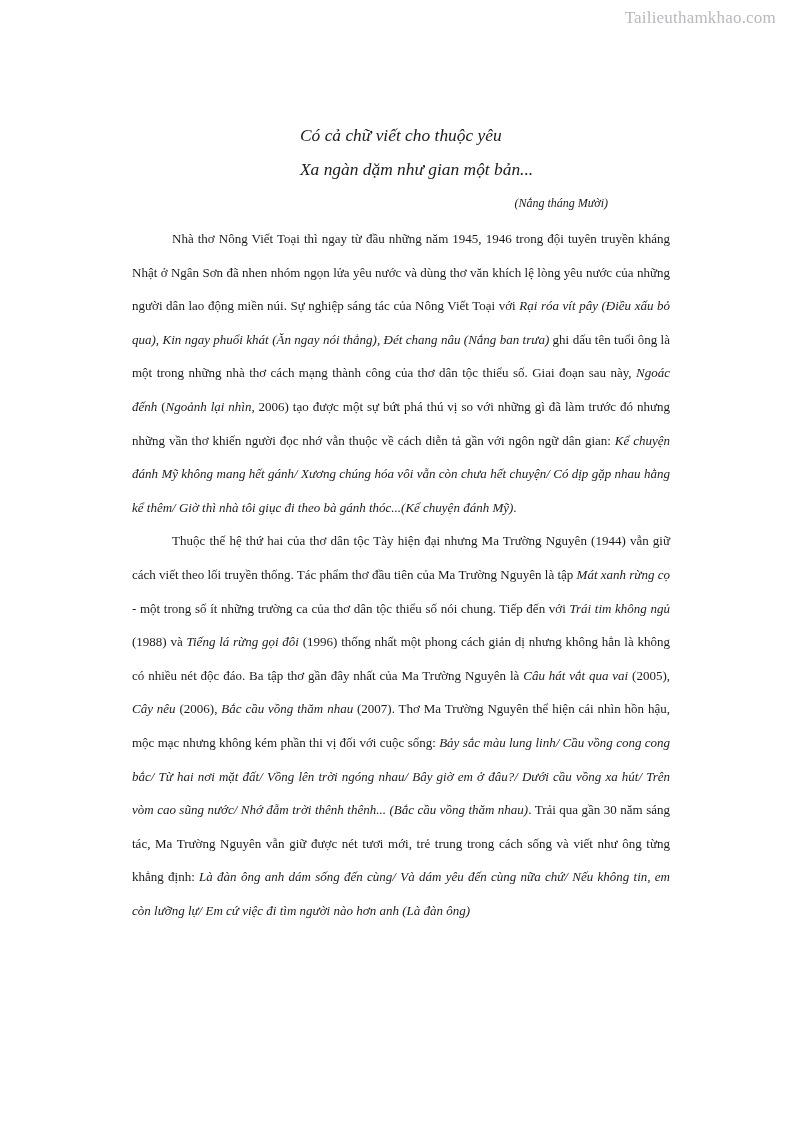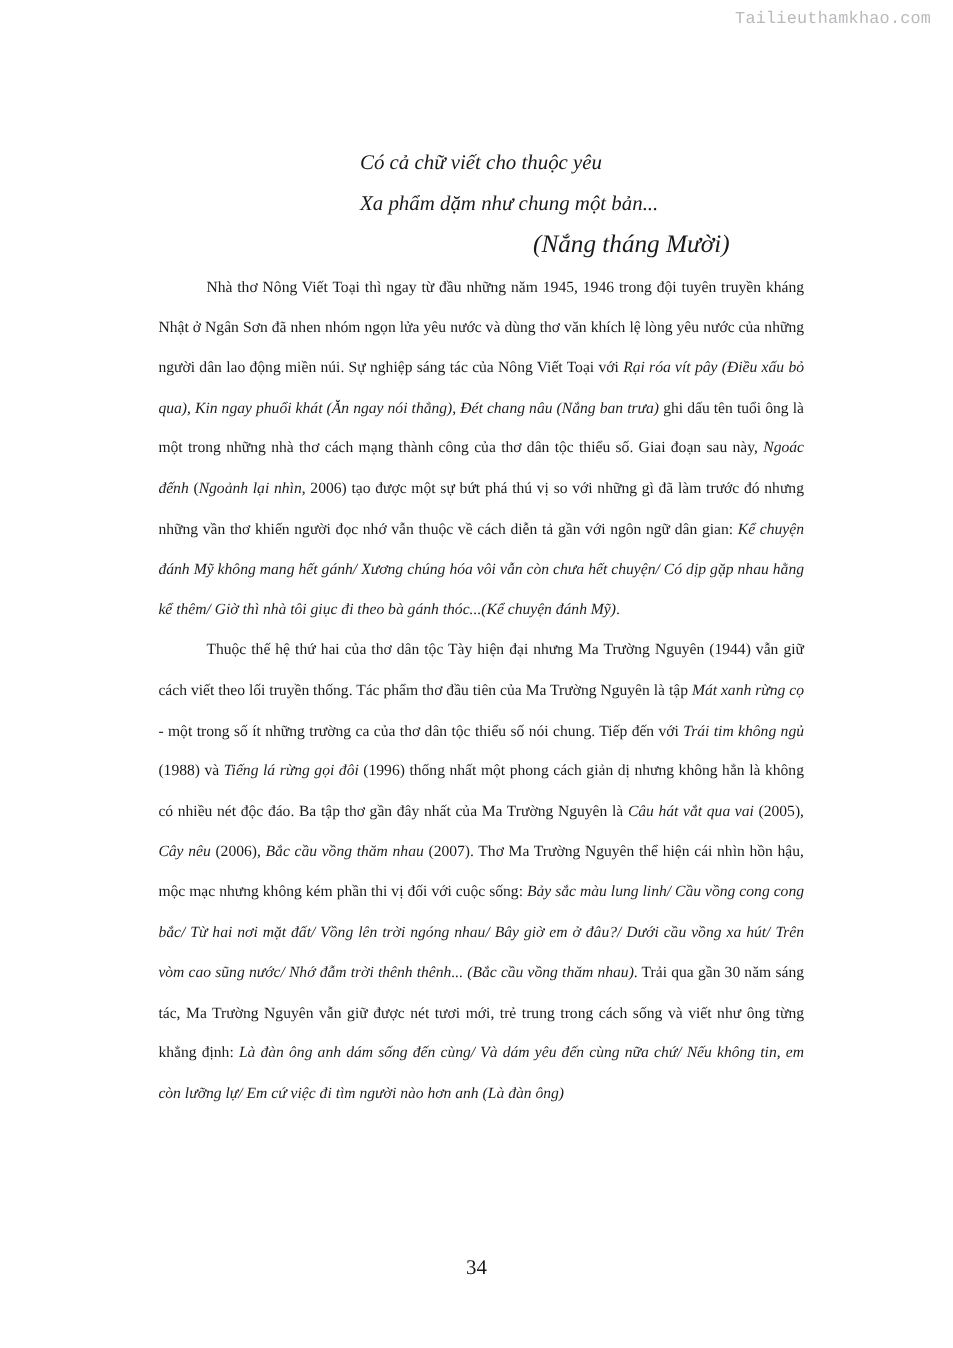--- a/index.html
+++ b/index.html
@@ -14,22 +14,22 @@
     background: #ffffff;
     margin: 0 auto;
     overflow: hidden;
     font-family: "Liberation Serif", "DejaVu Serif", serif;
     color: #1a1a1a;
   }
   .watermark {
     position: absolute;
     top: 8px;
     right: 18px;
-    font-family: Liberation Mono, monospace;
-    font-size: 14px;
+    font-family: Liberation Serif, serif;
+    font-size: 17px;
     color: #b9b9bd;
     letter-spacing: 0.2px;
     user-select: none;
     white-space: nowrap;
   }
   .content {
     position: absolute;
     left: 132px;
     top: 118px;
     width: 538px;
@@ -39,21 +39,21 @@
   }
   .epi-line {
     font-style: italic;
     font-size: 17.4px;
     line-height: 34px;
     margin-left: 168px;
     white-space: nowrap;
   }
   .epi-source {
     font-style: italic;
-    font-size: 21px;
+    font-size: 12px;
     line-height: 34px;
     text-align: right;
     padding-right: 62px;
   }
   p.body {
     margin: 0;
     font-size: 13px;
     line-height: 33.6px;
     text-align: justify;
     text-justify: inter-word;
@@ -79,25 +79,24 @@
 <body>
 
 <div class="page">
 
   <div class="watermark">Tailieuthamkhao.com</div>
 
   <div class="content">
 
     <div class="epigraph">
       <div class="epi-line">Có cả chữ viết cho thuộc yêu</div>
-      <div class="epi-line">Xa phẩm dặm như chung một bản...</div>
+      <div class="epi-line">Xa ngàn dặm như gian một bản...</div>
       <div class="epi-source">(Nắng tháng Mười)</div>
     </div>
 
     <p class="body"><span>Nhà thơ Nông Viết Toại thì ngay từ đầu những năm 1945, 1946 trong đội tuyên truyền kháng Nhật ở Ngân Sơn đã nhen nhóm ngọn lửa yêu nước và dùng thơ văn khích lệ lòng yêu nước của những người dân lao động miền núi. Sự nghiệp sáng tác của Nông Viết Toại với </span><span class="it">Rại róa vít pây (Điều xấu bỏ qua), Kin ngay phuổi khát (Ăn ngay nói thẳng), Đét chang nâu (Nắng ban trưa)</span><span> ghi dấu tên tuổi ông là một trong những nhà thơ cách mạng thành công của thơ dân tộc thiểu số. Giai đoạn sau này, </span><span class="it">Ngoác đếnh</span><span> (</span><span class="it">Ngoảnh lại nhìn</span><span>, 2006) tạo được một sự bứt phá thú vị so với những gì đã làm trước đó nhưng những vần thơ khiến người đọc nhớ vẫn thuộc về cách diễn tả gần với ngôn ngữ dân gian: </span><span class="it">Kể chuyện đánh Mỹ không mang hết gánh/ Xương chúng hóa vôi vẫn còn chưa hết chuyện/ Có dịp gặp nhau hằng kể thêm/ Giờ thì nhà tôi giục đi theo bà gánh thóc...(Kể chuyện đánh Mỹ)</span><span>.</span></p>
 
     <p class="body"><span>Thuộc thế hệ thứ hai của thơ dân tộc Tày hiện đại nhưng Ma Trường Nguyên (1944) vẫn giữ cách viết theo lối truyền thống. Tác phẩm thơ đầu tiên của Ma Trường Nguyên là tập </span><span class="it">Mát xanh rừng cọ</span><span> - một trong số ít những trường ca của thơ dân tộc thiểu số nói chung. Tiếp đến với </span><span class="it">Trái tim không ngủ</span><span> (1988) và </span><span class="it">Tiếng lá rừng gọi đôi</span><span> (1996) thống nhất một phong cách giản dị nhưng không hẳn là không có nhiều nét độc đáo. Ba tập thơ gần đây nhất của Ma Trường Nguyên là </span><span class="it">Câu hát vắt qua vai</span><span> (2005), </span><span class="it">Cây nêu</span><span> (2006), </span><span class="it">Bắc cầu vồng thăm nhau</span><span> (2007). Thơ Ma Trường Nguyên thể hiện cái nhìn hồn hậu, mộc mạc nhưng không kém phần thi vị đối với cuộc sống: </span><span class="it">Bảy sắc màu lung linh/ Cầu vồng cong cong bắc/ Từ hai nơi mặt đất/ Vồng lên trời ngóng nhau/ Bây giờ em ở đâu?/ Dưới cầu vồng xa hút/ Trên vòm cao sũng nước/ Nhớ đẫm trời thênh thênh... (Bắc cầu vồng thăm nhau)</span><span>. Trải qua gần 30 năm sáng tác, Ma Trường Nguyên vẫn giữ được nét tươi mới, trẻ trung trong cách sống và viết như ông từng khẳng định: </span><span class="it">Là đàn ông anh dám sống đến cùng/ Và dám yêu đến cùng nữa chứ/ Nếu không tin, em còn lưỡng lự/ Em cứ việc đi tìm người nào hơn anh (Là đàn ông)</span></p>
 
   </div>
 
-  <div class="page-number">34</div>
 
 </div>
 
 </body></html>

